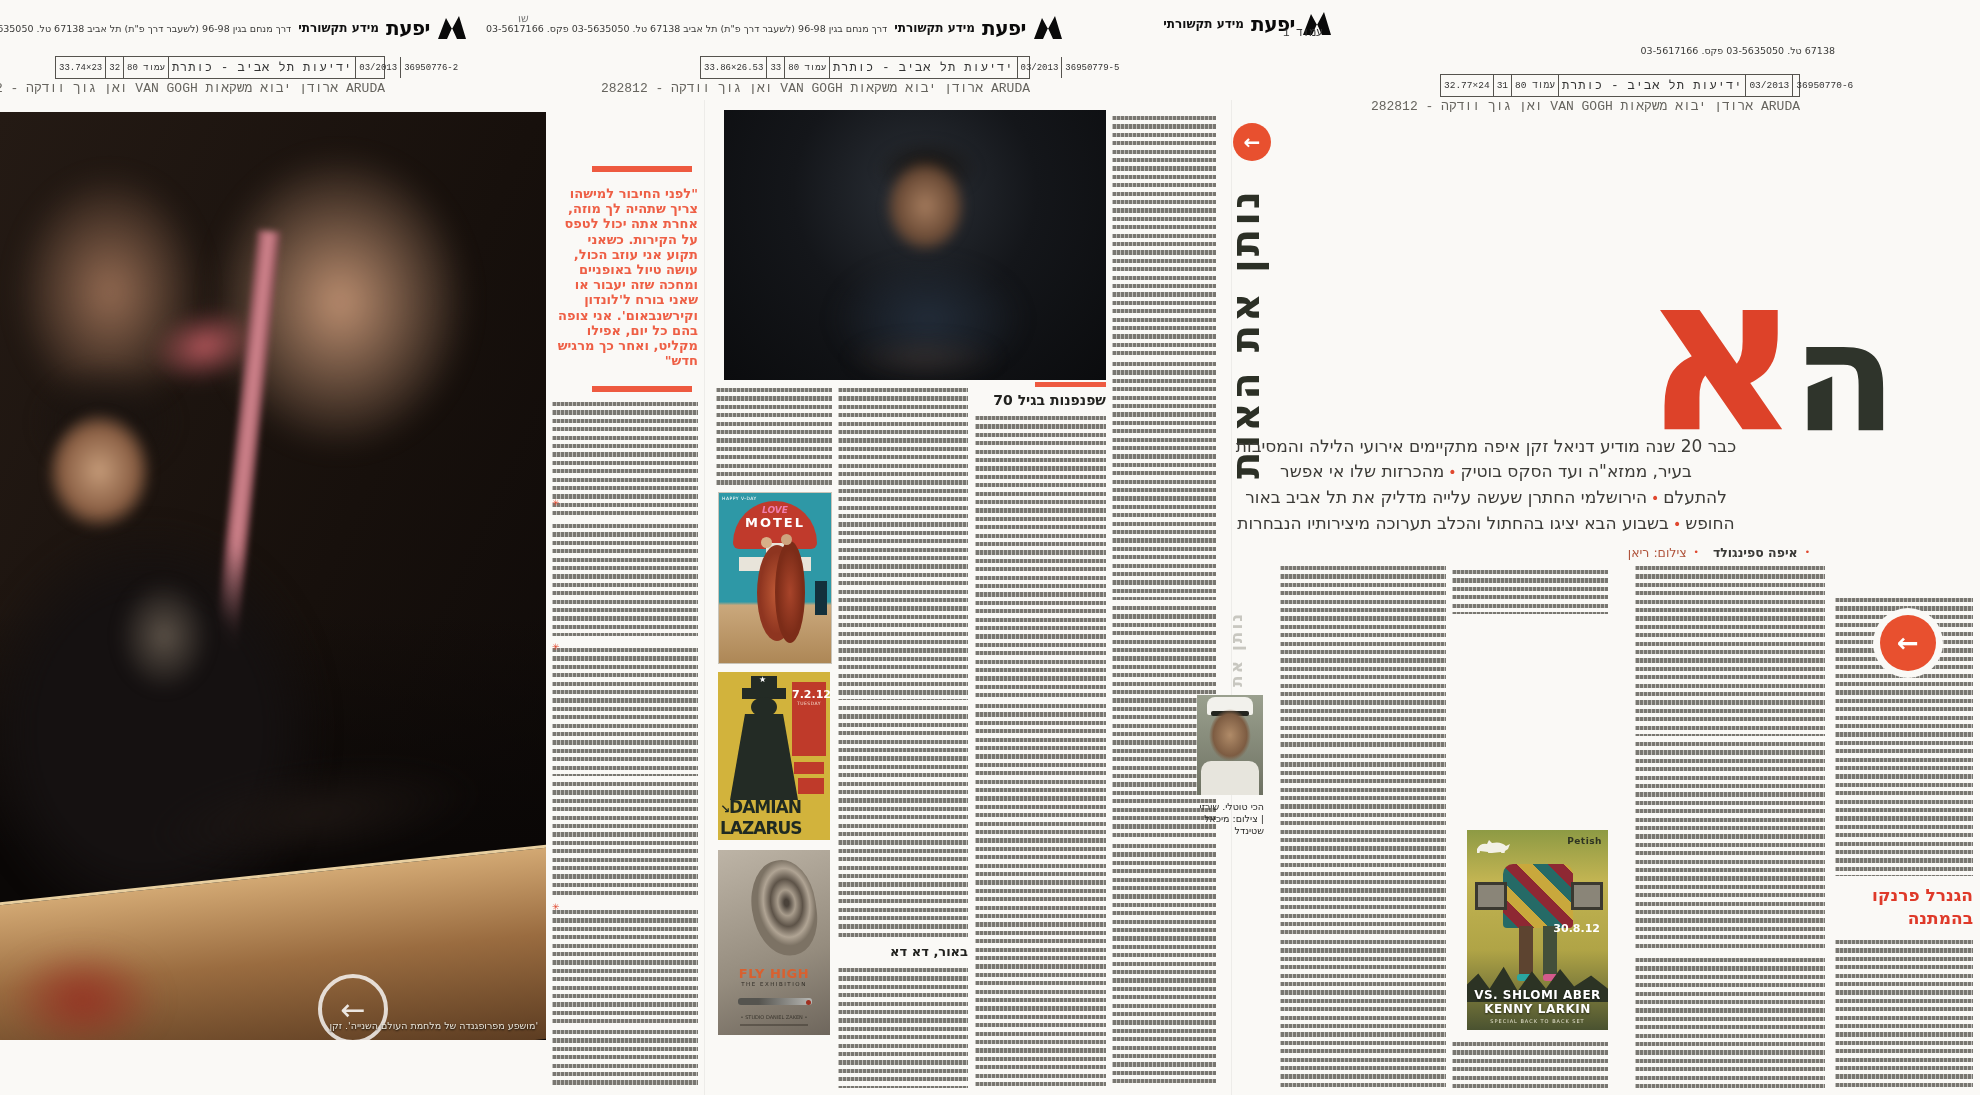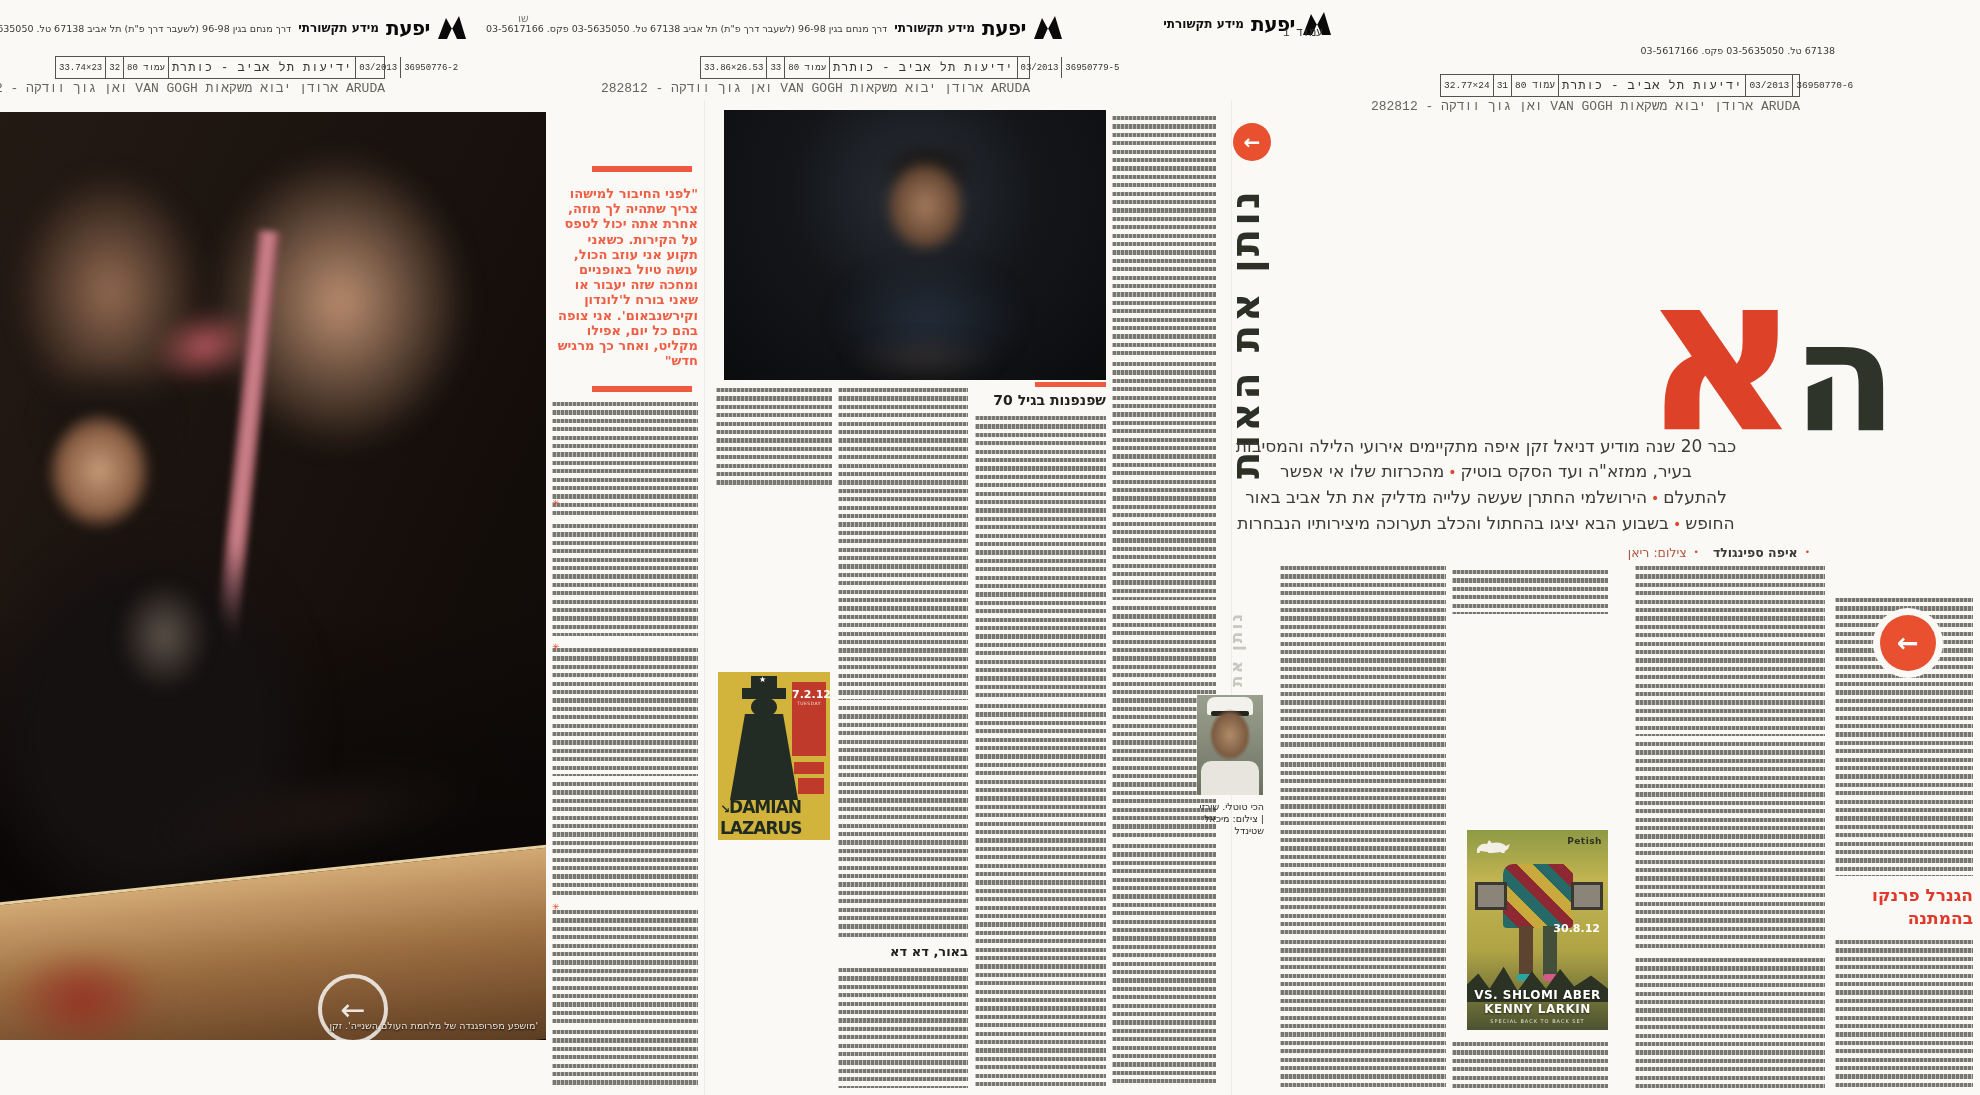--- a/index.html
+++ b/index.html
@@ -172,39 +172,62 @@
 
   <div class="photoM">
     <div class="blob" style="left:150px;top:28px;width:106px;height:62px;filter:blur(5px);background:radial-gradient(closest-side,#16120e,rgba(10,8,6,0))"></div>
     <div class="blob" style="left:160px;top:48px;width:86px;height:114px;filter:blur(5px);background:radial-gradient(closest-side at 48% 42%,#a37a5c,#6b4b36 70%,rgba(0,0,0,0))"></div>
     <div class="blob" style="left:108px;top:148px;width:192px;height:122px;filter:blur(9px);background:radial-gradient(closest-side,#232d3a,rgba(15,18,24,0))"></div>
     <div class="blob" style="left:120px;top:226px;width:160px;height:44px;filter:blur(9px);background:radial-gradient(closest-side,rgba(120,90,70,.28),rgba(0,0,0,0))"></div>
   </div>
 
   <div class="gk" style="left:716px;top:388px;width:116px;height:98px"></div>
 
+  <div class="poster" style="left:718px;top:492px;width:112px;height:170px;background:linear-gradient(180deg,#2e98a6 0%,#2e98a6 64%,#caa87c 66%,#ad8756 100%);border:1px solid #c9c4b8">
+    <div class="abs" style="left:3px;top:3px;font-size:4.5px;color:#fff;letter-spacing:.5px">HAPPY V-DAY</div>
+    <div class="abs" style="left:14px;top:8px;width:84px;height:48px;background:#c03a2c;border-radius:42px 42px 6px 6px;text-align:center">
+      <div style="color:#ef7fae;font-weight:bold;font-style:italic;font-size:9px;margin-top:4px">LOVE</div>
+      <div style="color:#fff;font-weight:bold;font-size:13px;letter-spacing:2px">MOTEL</div>
+    </div>
+    <div class="abs" style="left:47px;top:50px;width:18px;height:80px;background:#e8e4da"></div>
+    <div class="abs" style="left:20px;top:64px;width:72px;height:14px;background:#e8e4da"></div>
+    <div class="blob" style="left:38px;top:52px;width:40px;height:96px;background:radial-gradient(closest-side,#c05a36,#8e3520 85%)"></div>
+    <div class="blob" style="left:56px;top:48px;width:30px;height:102px;background:radial-gradient(closest-side,#a8442a,#7c2c18 85%)"></div>
+    <div class="blob" style="left:42px;top:44px;width:11px;height:11px;background:#d8b088"></div>
+    <div class="blob" style="left:62px;top:41px;width:11px;height:11px;background:#cda47e"></div>
+    <div class="abs" style="left:96px;top:88px;width:12px;height:34px;background:#13303c"></div>
+  </div>
 
   <div class="poster" style="left:718px;top:672px;width:112px;height:168px;background:#d2b33c">
     <div class="abs" style="left:24px;top:16px;width:44px;height:11px;background:#232b25"></div>
     <div class="abs" style="left:33px;top:4px;width:26px;height:14px;background:#232b25"></div>
     <span class="abs" style="left:41px;top:3px;font-size:8px;color:#fff">★</span>
     <div class="blob" style="left:33px;top:25px;width:26px;height:20px;background:#232b25"></div>
     <div class="abs" style="left:12px;top:42px;width:68px;height:86px;background:#232b25;clip-path:polygon(22% 0,78% 0,100% 100%,0 100%)"></div>
     <div class="abs" style="left:74px;top:10px;width:34px;height:74px;background:#bf3a2a;text-align:center">
       <div style="color:#fff;font-weight:bold;font-size:11px;margin-top:6px">7.2.12</div>
       <div style="color:#f3d9c9;font-size:4.5px;letter-spacing:.5px">TUESDAY</div>
     </div>
     <div class="abs" style="left:76px;top:90px;width:30px;height:12px;background:#bf3a2a"></div>
     <div class="abs" style="left:80px;top:106px;width:26px;height:16px;background:#bf3a2a"></div>
     <div class="abs" style="left:2px;top:126px;width:108px;text-align:left;color:#1f2a22;font-weight:bold;font-size:17px;line-height:19px;letter-spacing:-1px">
       <span style="font-size:12px">↘</span><span>DAMIAN</span><br>
       <span>LAZARUS</span>
     </div>
   </div>
 
+  <div class="poster" style="left:718px;top:850px;width:112px;height:185px;background:linear-gradient(160deg,#bdb4a6,#958c7e 60%,#6e665c)">
+    <div class="abs" style="left:34px;top:10px;width:64px;height:96px;border-radius:50% 50% 45% 55%;transform:rotate(-8deg);background:radial-gradient(closest-side at 55% 45%,#4a423a 8%,#a89c8c 30%,#5d5348 55%,#b0a494 80%,#7c7264)"></div>
+    <div class="abs" style="left:0;top:116px;width:112px;text-align:center;color:#d9602f;font-weight:bold;font-size:13px;letter-spacing:.5px">FLY HIGH</div>
+    <div class="abs" style="left:0;top:131px;width:112px;text-align:center;color:#2e2a24;font-size:5.5px;letter-spacing:1.5px">THE EXHIBITION</div>
+    <div class="abs" style="left:20px;top:148px;width:74px;height:7px;border-radius:3px;background:linear-gradient(90deg,#55544f 28%,#b8b8b4)"></div>
+    <div class="blob" style="left:88px;top:150px;width:5px;height:5px;background:#a03020"></div>
+    <div class="abs" style="left:0;top:164px;width:112px;text-align:center;color:#3a362e;font-size:5px">• STUDIO DANIEL ZAKEN •</div>
+    <div class="abs" style="left:22px;top:174px;width:68px;height:2px;background:rgba(60,54,46,.5)"></div>
+  </div>
 
   <div class="gk" style="left:838px;top:388px;width:130px;height:312px"></div>
   <div class="gk" style="left:838px;top:706px;width:130px;height:232px"></div>
   <div class="subhead" style="left:838px;top:944px;width:130px;font-size:13px">באור, דא דא</div>
   <div class="gk" style="left:838px;top:968px;width:130px;height:120px"></div>
 
   <div class="rule-red" style="left:1035px;top:382px;width:71px;height:5px"></div>
   <div class="subhead" style="left:975px;top:392px;width:131px;font-size:14px">שפנפנות בגיל 70</div>
   <div class="gk" style="left:975px;top:416px;width:131px;height:282px"></div>
   <div class="gk" style="left:975px;top:704px;width:131px;height:384px"></div>

